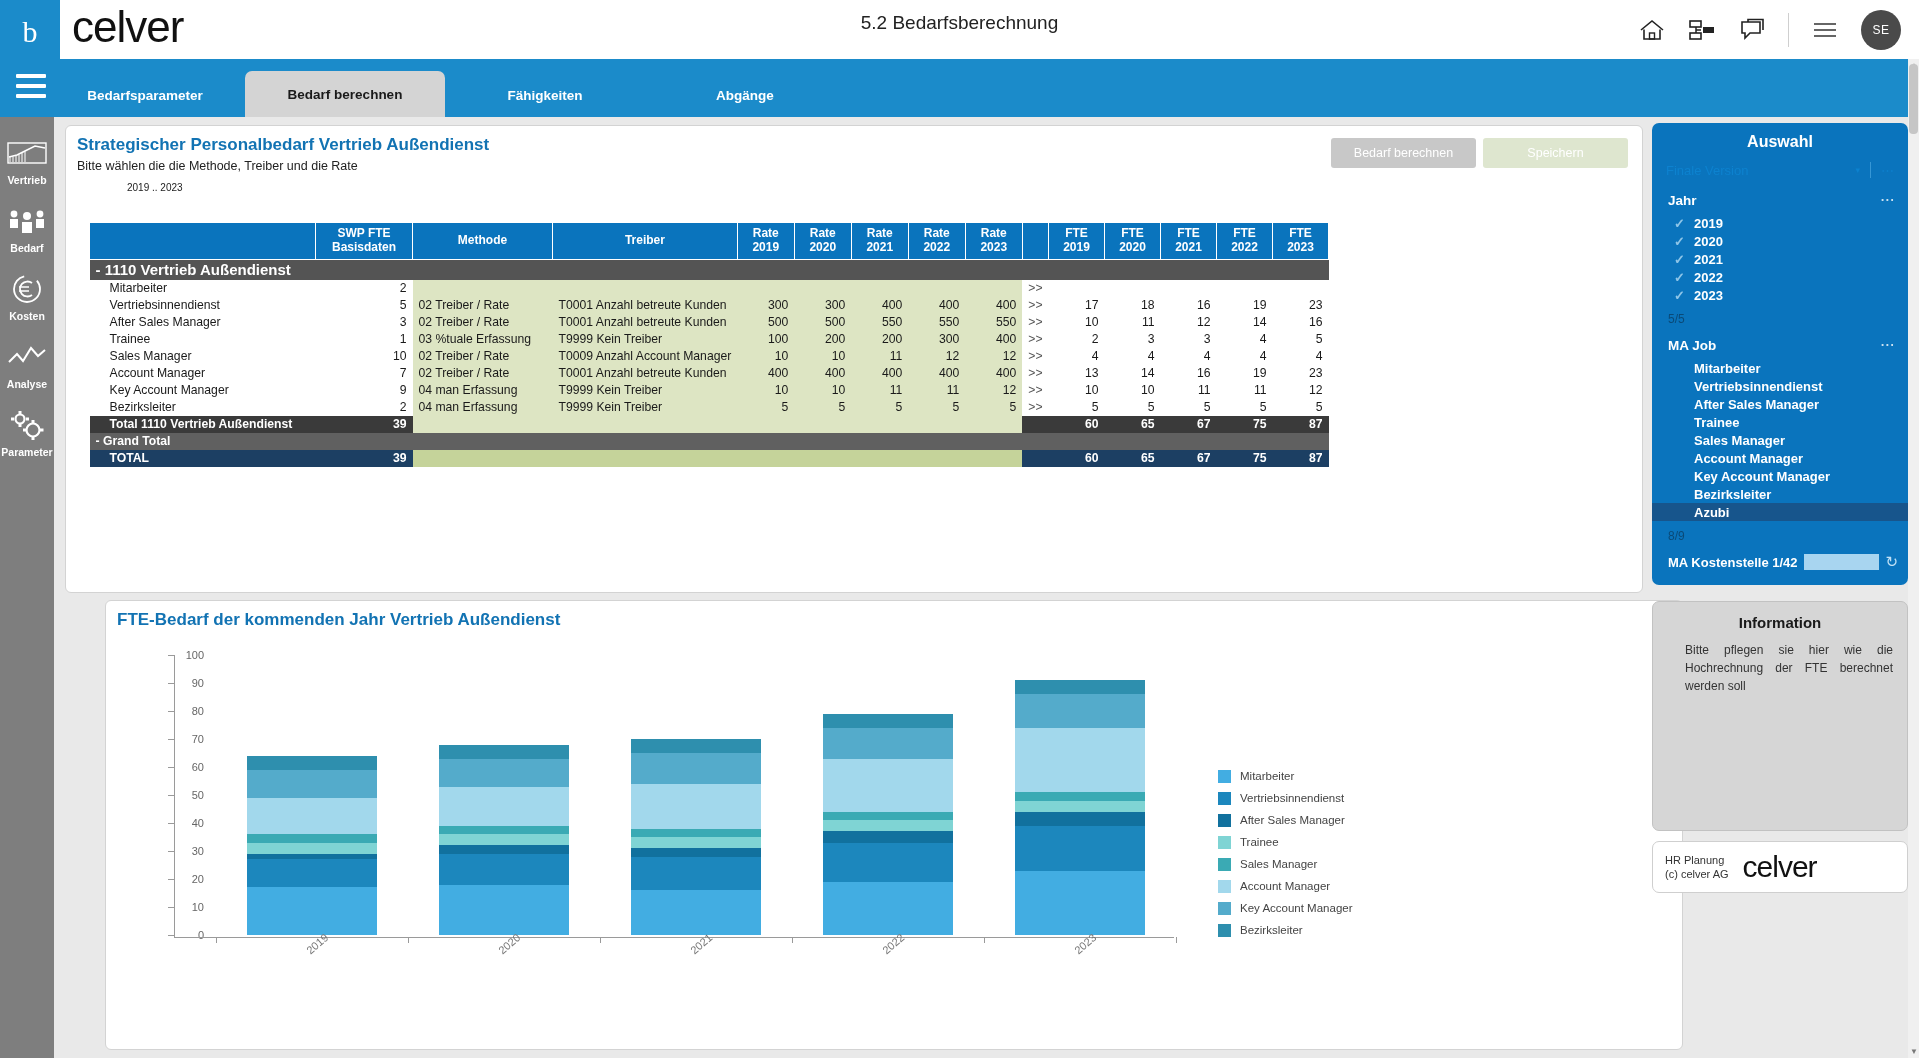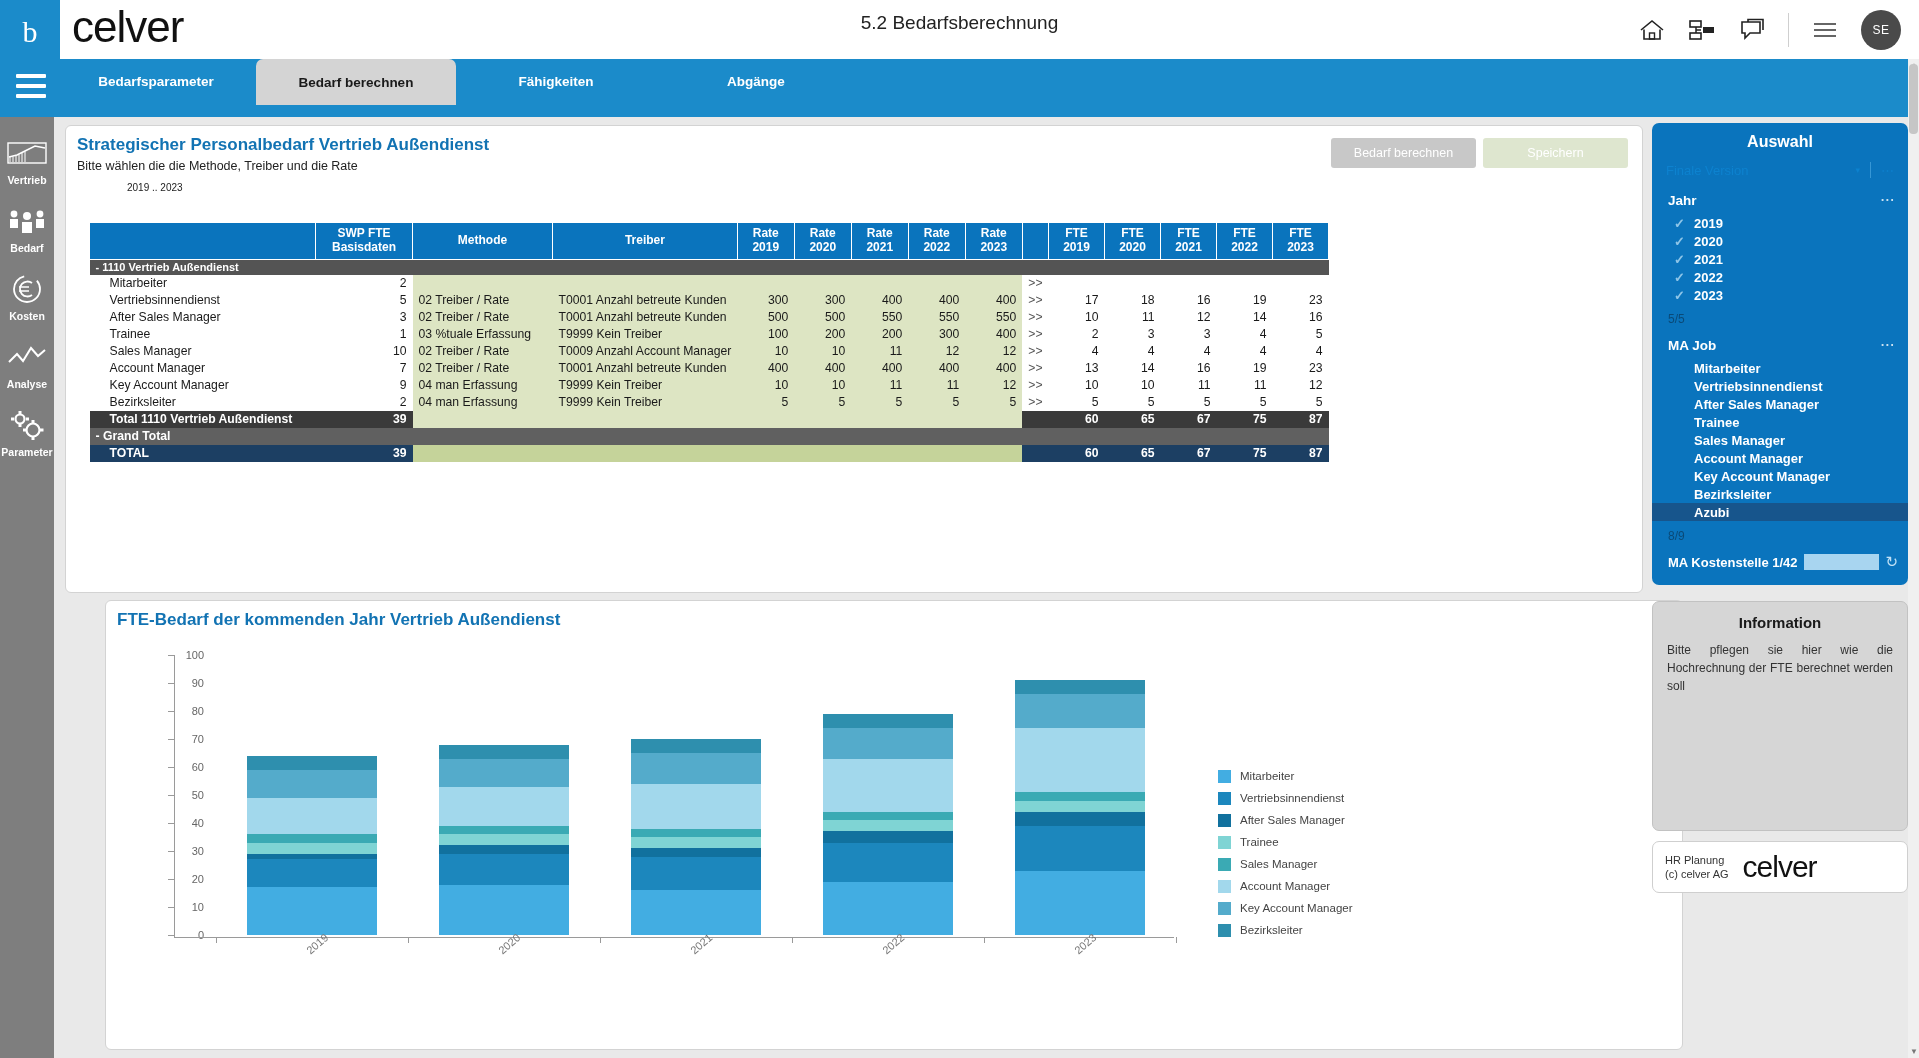--- a/index.html
+++ b/index.html
@@ -19,21 +19,21 @@
   .topicons { position: absolute; right: 18px; top: 0; height: 59px; display: flex; align-items: center; gap: 22px; }
   .ticon { width: 28px; height: 28px; display: inline-flex; align-items: center; justify-content: center; cursor: pointer; }
   .ticon svg { display: block; }
   .vsep { width: 1px; height: 34px; background: #cfcfcf; }
   .avatar { width: 40px; height: 40px; border-radius: 50%; background: #4a4a4a; color: #fff; font-size: 12px; display: flex; align-items: center; justify-content: center; letter-spacing: .5px; }
 
   
   .tabbar { position: absolute; left: 0; top: 59px; width: 1919px; height: 58px; background: #1b8bca; }
   .burger { position: absolute; left: 16px; top: 15px; width: 30px; height: 24px; display: flex; flex-direction: column; justify-content: space-between; cursor: pointer; }
   .burger span { display: block; height: 4px; background: #fff; border-radius: 1px; }
-  .tabs { position: absolute; left: 56px; top: 0; height: 58px; display: flex; align-items: flex-start; }
+  .tabs { position: absolute; left: 45px; top: 0; height: 58px; display: flex; align-items: flex-end; }
   .tab { height: 44px; padding: 0 0; display: flex; align-items: center; justify-content: center; color: #fff; font-size: 13.5px; font-weight: bold; cursor: pointer; width: 200px; }
   .tab.active { background: #d4d4d4; color: #1a1a1a; border-radius: 7px 7px 0 0; height: 46px; }
 
   
   .rail { position: absolute; left: 0; top: 117px; width: 54px; height: 941px; background: #7e7e7e; padding-top: 10px; }
   .rail-item { width: 54px; padding: 9px 0 9px; display: flex; flex-direction: column; align-items: center; cursor: pointer; }
   .rail-item .ico { width: 42px; height: 34px; display: flex; align-items: center; justify-content: center; }
   .rail-item .lbl { margin-top: 4px; color: #fff; font-size: 10.5px; font-weight: bold; }
 
   
@@ -57,21 +57,21 @@
   table.grid th { background: #0a74bd; color: #fff; font-weight: bold; font-size: 12px; text-align: center; padding: 4px 5px; border: 1px solid #fff; line-height: 1.15; vertical-align: middle; }
   table.grid td { padding: 1.5px 6px; border: none; white-space: nowrap; height: 15.5px; }
   .c-name { width: 226px; }
   .c-swp { width: 97px; text-align: right; }
   .c-meth { width: 140px; }
   .c-driv { width: 178px; }
   .c-rate { width: 57px; text-align: right; }
   .c-arr { width: 26px; text-align: left; color: #555; }
   .c-fte { width: 56px; text-align: right; }
 
-  tr.group td { background: #545454; color: #fff; font-weight: bold; font-size: 11px; padding-left: 6px; }
+  tr.group td { background: #545454; color: #fff; font-weight: bold; font-size: 15px; padding-left: 6px; }
   tr.data td.c-name { padding-left: 20px; }
   tr.data td.greenz { background: #dde5c3; }
   tr.total td { background: #3a3a3a; color: #fff; font-weight: bold; }
   tr.total td.c-name { padding-left: 20px; }
   tr.total td.greenz { background: #dde5c3; }
   tr.grand td { background: #606060; color: #fff; font-weight: bold; padding-left: 6px; }
   tr.grandtot td { background: #1c3f63; color: #fff; font-weight: bold; }
   tr.grandtot td.c-name { padding-left: 20px; }
   tr.grandtot td.greenz { background: #c5d39a; }
 
@@ -109,21 +109,21 @@
   .opt.sel { background: #17558c; }
   .opt.plain { padding-left: 42px; font-weight: bold; }
   .count { color: #0a4a78; font-size: 12px; padding: 8px 0 0 16px; }
   .kost { display: flex; align-items: center; padding: 10px 10px 0 16px; }
   .kost .lab { color: #fff; font-size: 13px; font-weight: bold; }
   .kost .box { flex: 1; height: 16px; background: #a8d5f0; margin: 0 6px; }
   .kost .refresh { color: #bfe0f5; font-size: 15px; }
 
   .info-panel { margin-top: 16px; width: 256px; height: 230px; background: #d6d6d6; border: 1px solid #c2c2c2; border-radius: 7px; }
   .info-title { text-align: center; font-size: 15px; font-weight: bold; color: #1a1a1a; padding-top: 12px; }
-  .info-body { padding: 10px 14px 0 14px; font-size: 12px; color: #333; text-align: justify; line-height: 1.5; }
+  .info-body { padding: 10px 14px 0 14px; font-size: 12px; color: #333; text-align: justify; line-height: 1.5; margin-left: 18px; }
 
   .foot-panel { margin-top: 10px; width: 256px; height: 52px; background: #fff; border: 1px solid #cfcfcf; border-radius: 7px; display: flex; align-items: center; }
   .foot-txt { font-size: 11px; color: #333; padding-left: 12px; line-height: 1.3; }
   .foot-logo { font-size: 30px; letter-spacing: -1px; color: #111; padding-left: 14px; }
 
   .scroll-track { position: absolute; right: 0; top: 59px; width: 11px; height: 999px; background: #f0f0f0; }
   .scroll-thumb { position: absolute; right: 1px; top: 64px; width: 9px; height: 70px; background: #c6c6c6; border-radius: 4px; }
   .scroll-arrow { position: absolute; right: 1px; font-size: 8px; color: #777; }
 </style>
 </head>

